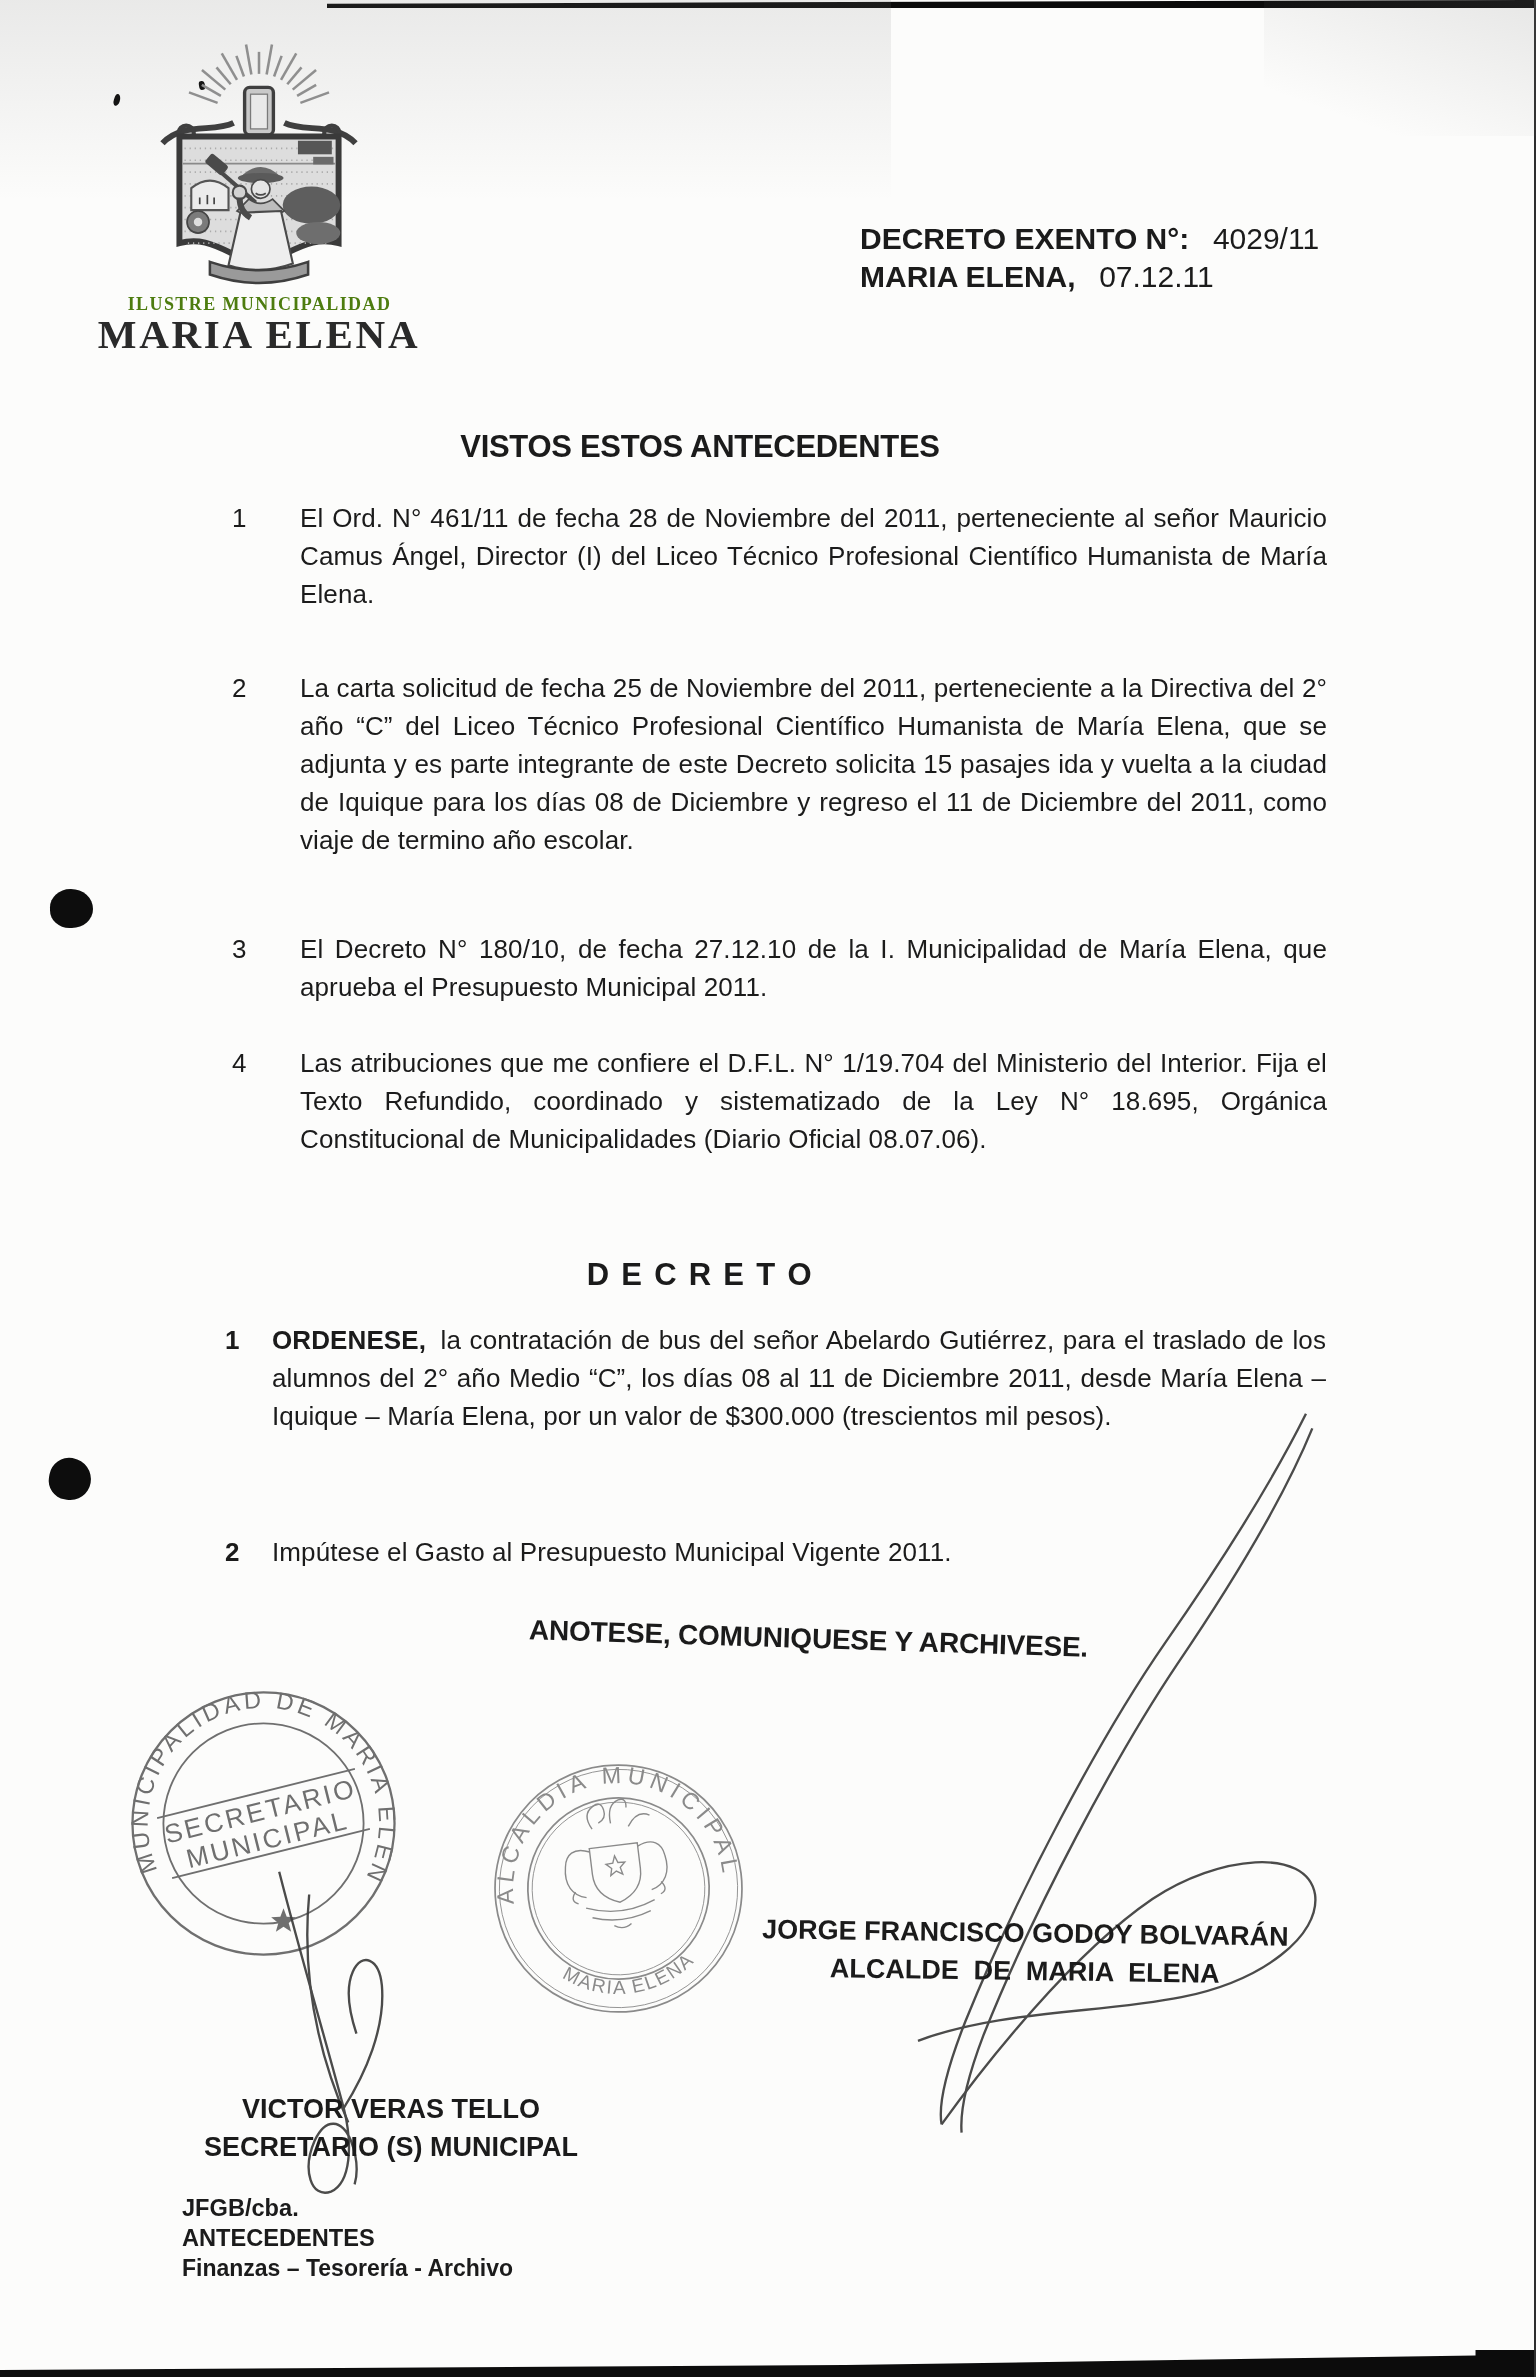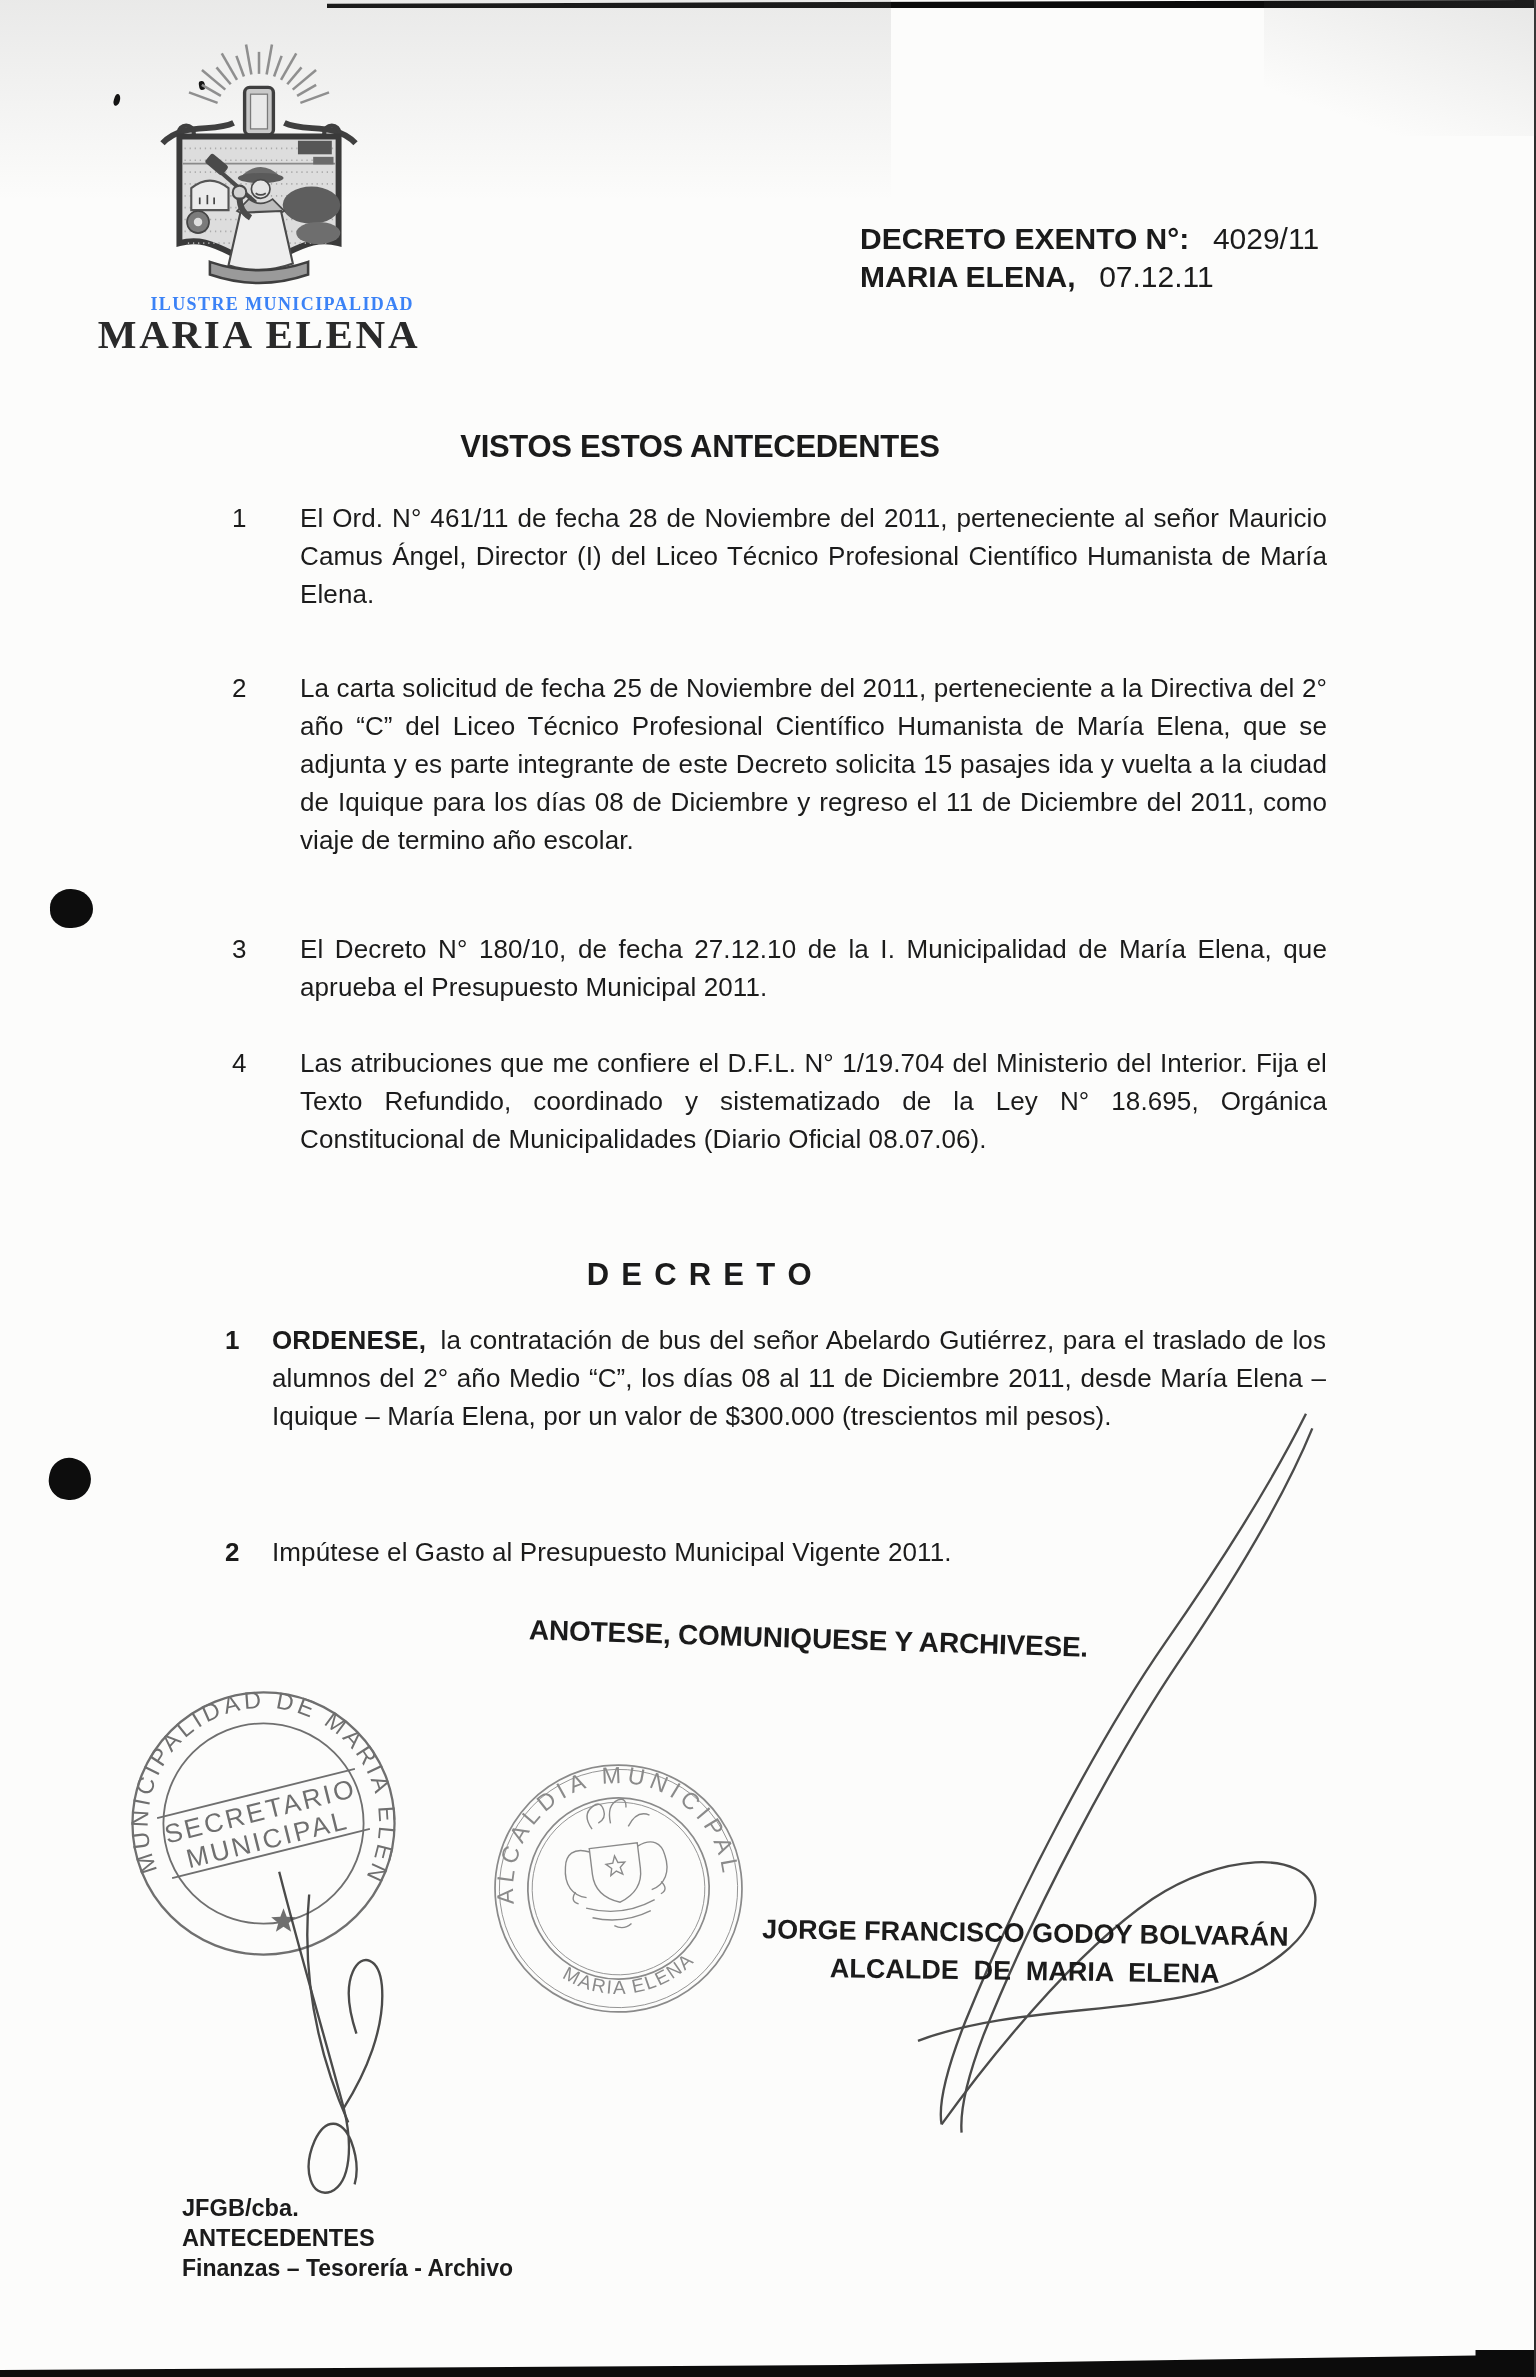--- a/index.html
+++ b/index.html
@@ -19,22 +19,22 @@
   .wash-right{position:absolute;top:0;right:0;width:273px;height:136px;
     background:linear-gradient(200deg, rgba(120,120,120,.16), rgba(120,120,120,0) 80%);}
   .speck{position:absolute;background:#141414;border-radius:40% 60% 50% 50%;}
   .speck.s1{left:114px;top:94px;width:6.4px;height:11.8px;transform:rotate(18deg);}
   .speck.s2{left:199px;top:81px;width:5.5px;height:9px;transform:rotate(-8deg);}
   .ink-dot{position:absolute;background:#0d0d0d;border-radius:48% 52% 50% 46%;}
   .dot1{left:50px;top:889px;width:43px;height:39px;}
   .dot2{left:49px;top:1458px;width:42px;height:42px;transform:rotate(10deg);}
   
   .emblem{position:absolute;left:132px;top:36px;width:254px;height:262px;}
-  .logo-line1{position:absolute;left:105px;top:294px;width:309px;text-align:right;
-    font-family:"Liberation Serif", serif;font-weight:bold;font-size:18px;letter-spacing:1.4px;color:#3b82f6;}
+  .logo-line1{position:absolute;left:105px;top:294px;width:309px;text-align:center;
+    font-family:"Liberation Serif", serif;font-weight:bold;font-size:18px;letter-spacing:1.4px;color:#4d7c0f;}
   .logo-line2{position:absolute;left:68px;top:310px;width:382px;text-align:center;
     font-family:"Liberation Serif", serif;font-weight:bold;font-size:41px;letter-spacing:2.7px;color:#2a2a2a;}
   
   .decree-head{position:absolute;left:860px;top:220px;font-size:30px;line-height:38px;white-space:nowrap;}
   .decree-head .row2{}
   .decree-head .lbl{font-weight:bold;}
   .decree-head .val{margin-left:23.6px;}
   
   .col-title{position:absolute;left:232px;width:936px;text-align:center;
     font-weight:bold;font-size:31px;letter-spacing:-0.3px;}
@@ -252,20 +252,24 @@
         <path d="M378,2320 C402,2282 424,2232 420,2185 C417,2155 398,2148 388,2170 C380,2188 384,2214 392,2238"></path>
         <path d="M340,2085 C332,2170 348,2256 383,2336"></path>
       </g>
     </g>
   </svg>
 
   <div class="sign-block sign-right">
     <div>JORGE FRANCISCO GODOY BOLVARÁN</div>
     <div class="role">ALCALDE  DE  MARIA ELENA</div>
   </div>
+  <div class="sign-block sign-left">
+    <div>VICTOR VERAS TELLO</div>
+    <div class="role">SECRETARIO (S) MUNICIPAL</div>
+  </div>
 
   <div class="footer">
     <div>JFGB/cba.</div>
     <div>ANTECEDENTES</div>
     <div class="offices">Finanzas – Tesorería - Archivo</div>
   </div>
 
 </div>
 
 

